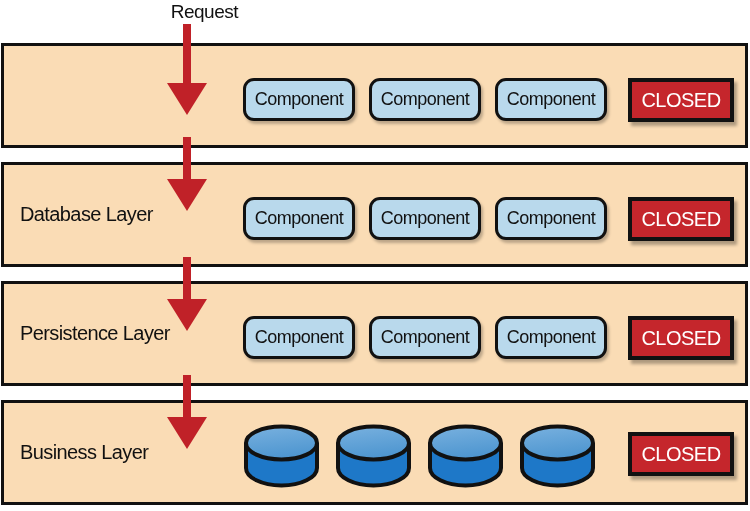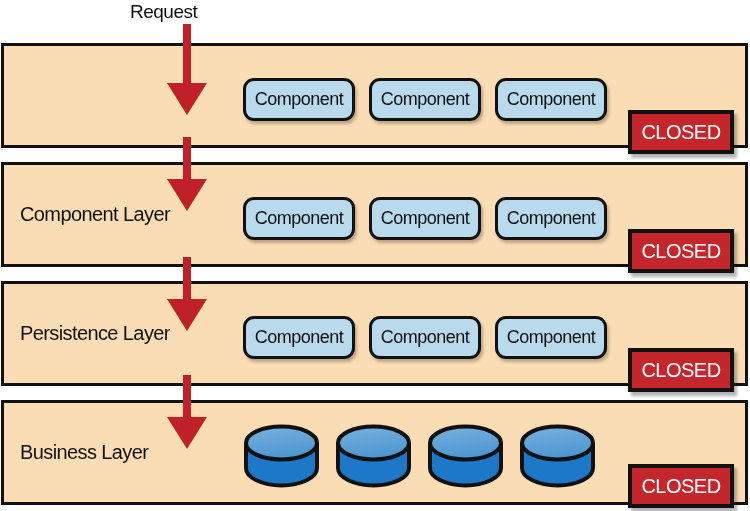--- a/index.html
+++ b/index.html
@@ -1,21 +1,21 @@
 <!DOCTYPE html>
 <html style="--peach: #FADCB5; --line: #111111; --comp-blue: #B9D9EC; --badge-red: #C5262C; --arrow-red: #C02128; --cyl-body: #1E78C8; --cyl-top-light: #79B1DF; --cyl-top-dark: #4E96D0;"><head>
 <meta charset="utf-8">
 <style>
   html,body{margin:0;padding:0;background:#ffffff;}
   #stage{
     position:relative;width:750px;height:511px;background:#ffffff;overflow:hidden;
     font-family:"Liberation Sans",sans-serif;color:#111;
   }
   .request-label{
-    position:absolute;left:130px;top:1px;width:114px;text-align:left;
+    position:absolute;left:124px;top:1px;width:114px;text-align:right;
     font-size:19px;letter-spacing:-0.5px;font-weight:400;
   }
   .layer{
     position:absolute;left:1px;right:2px;height:105px;
     background:var(--peach);border:3px solid var(--line);box-sizing:border-box;
   }
   .layer1{top:43px;}
   .layer2{top:162px;}
   .layer3{top:281px;}
   .layer4{top:400px;}
@@ -32,21 +32,20 @@
   }
   .comp-a{left:239px;}
   .comp-b{left:365px;}
   .comp-c{left:491px;}
   .closed-badge{
     position:absolute;left:624px;top:32px;width:106px;height:44px;box-sizing:border-box;
     background:var(--badge-red);border:4px solid var(--line);
     display:flex;align-items:center;justify-content:center;
     color:#ffffff;font-size:20px;letter-spacing:-0.5px;
     box-shadow:3px 4px 3px rgba(0,0,0,0.3);
-    margin-top:32px;
   }
   .layer4 .closed-badge{top:29px;}
   .db-row{position:absolute;left:238px;top:19px;display:flex;gap:13px;}
   .cyl{width:79px;height:68px;}
   .arrow{position:absolute;left:164px;fill:var(--arrow-red);}
   .arrow1{top:24px;}
   .arrow2{top:137px;}
   .arrow3{top:257px;}
   .arrow4{top:375px;}
 </style>
@@ -58,21 +57,21 @@
   <div class="request-label">Request</div>
 
   <div class="layer layer1">
     <div class="component comp-a">Component</div>
     <div class="component comp-b">Component</div>
     <div class="component comp-c">Component</div>
     <div class="closed-badge">CLOSED</div>
   </div>
 
   <div class="layer layer2">
-    <div class="layer-label">Component Layer</div>
+    <div class="layer-label">Database Layer</div>
     <div class="component comp-a">Component</div>
     <div class="component comp-b">Component</div>
     <div class="component comp-c">Component</div>
     <div class="closed-badge">CLOSED</div>
   </div>
 
   <div class="layer layer3">
     <div class="layer-label">Persistence Layer</div>
     <div class="component comp-a">Component</div>
     <div class="component comp-b">Component</div>

